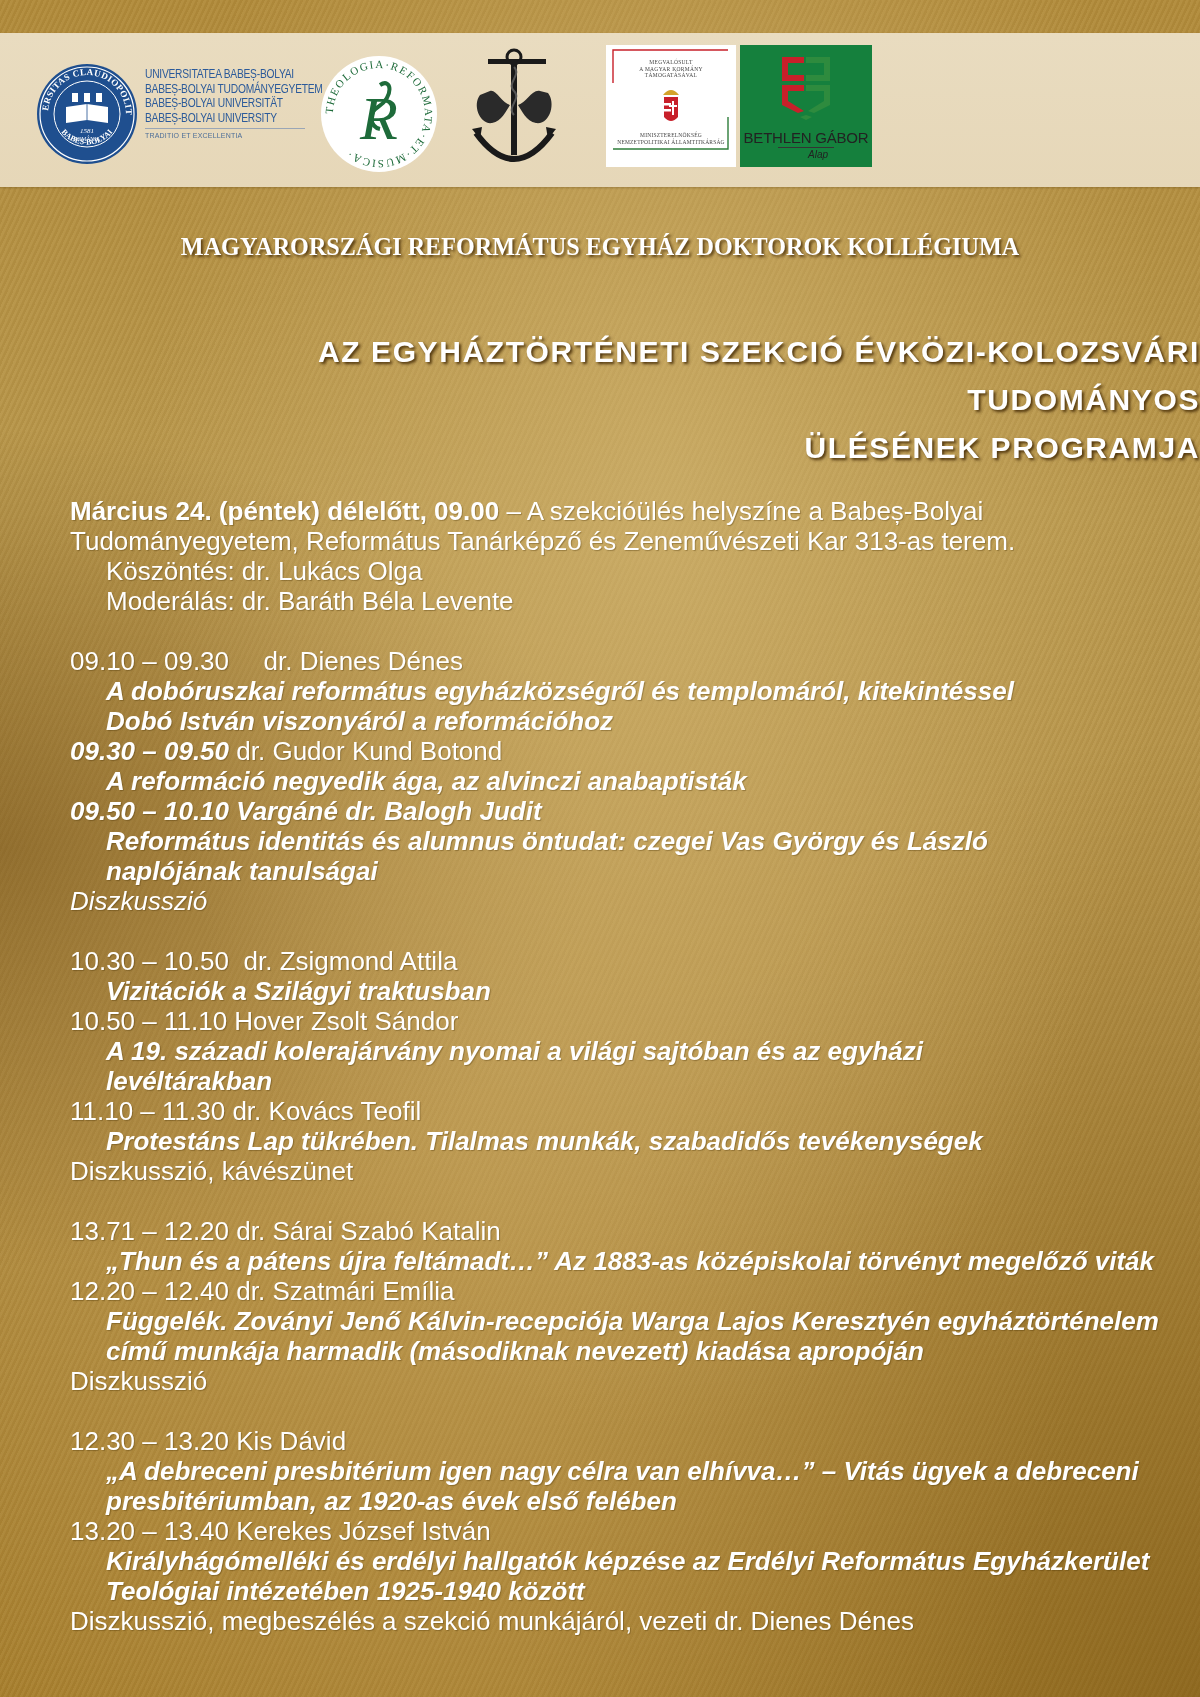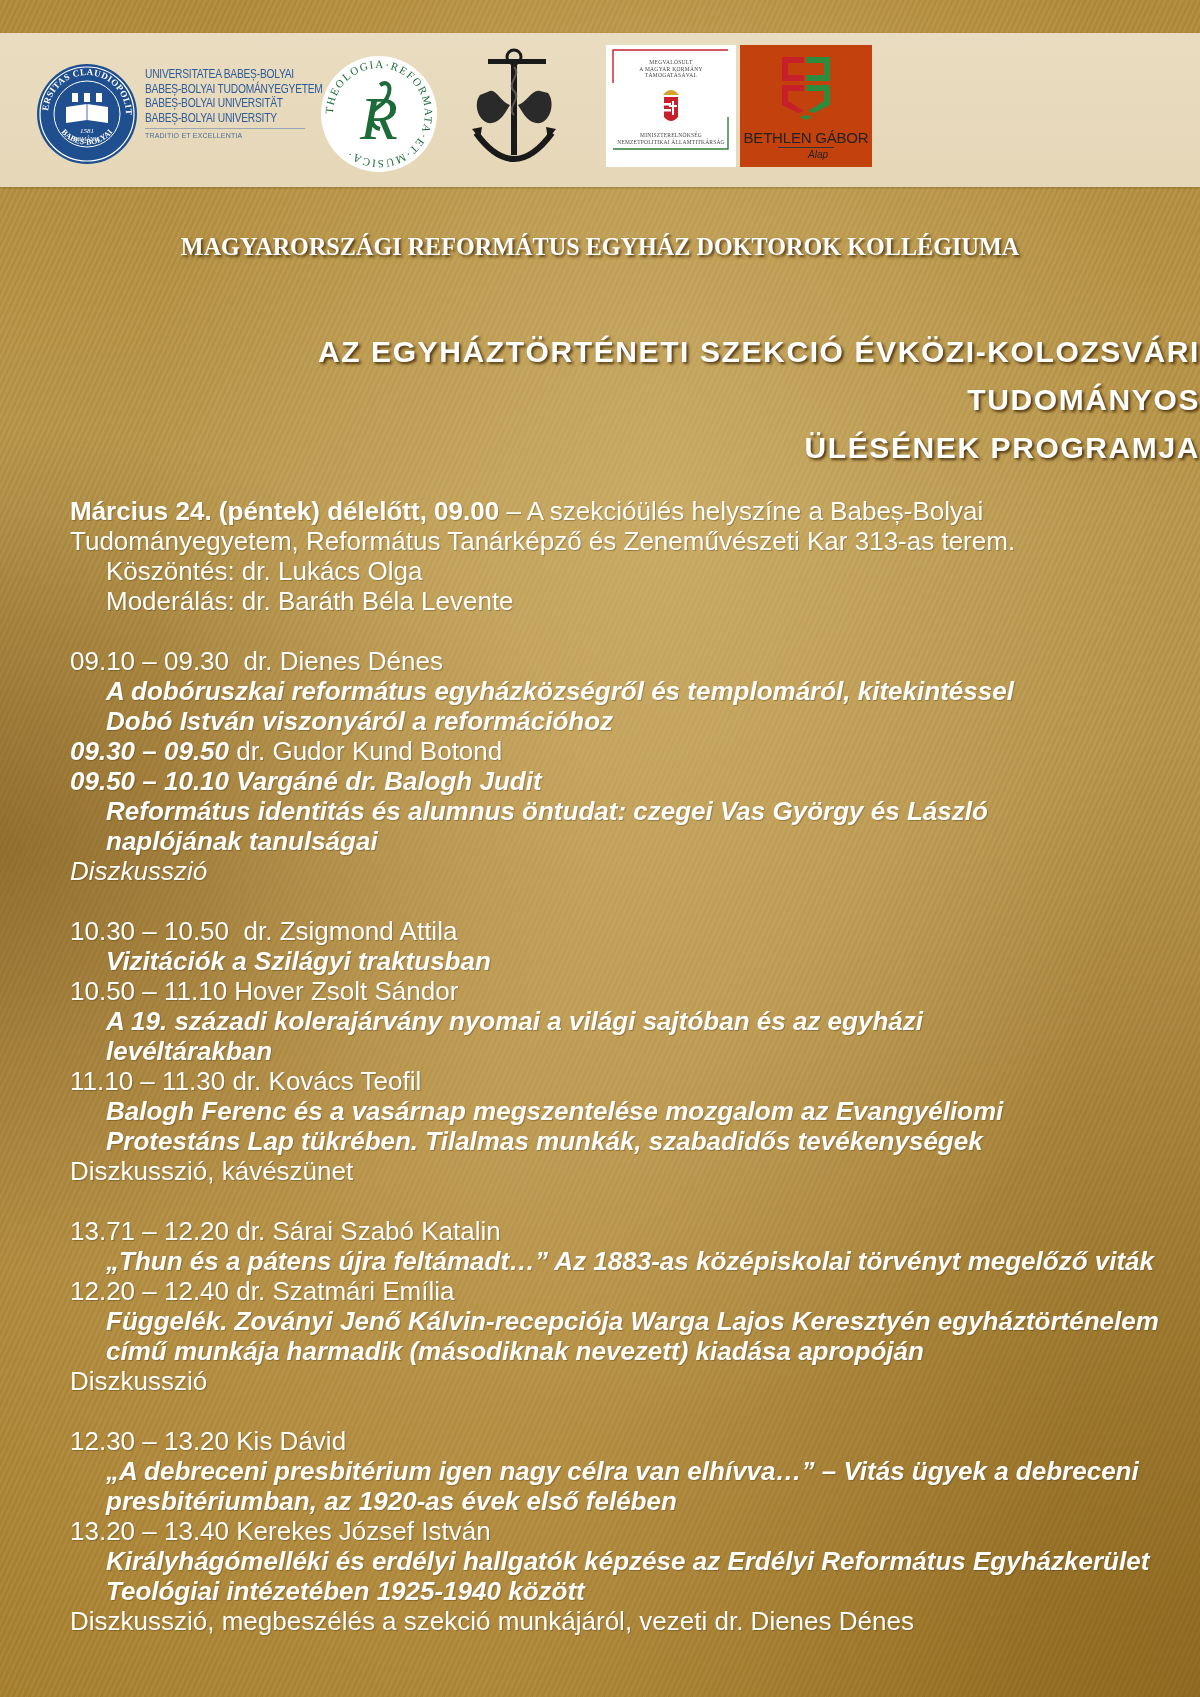--- a/index.html
+++ b/index.html
@@ -21,21 +21,21 @@
   }
   .logo { position: absolute; }
   .ubb-seal { left: 36px; top: 63px; width: 102px; height: 102px; }
   .ubb-text { left: 145px; top: 67px; width: 160px; color: #2b5a9a; }
   .ubb-text .ln { font-family: "Liberation Sans Narrow", "Liberation Sans", sans-serif; font-size: 12.5px; line-height: 14.5px; letter-spacing: -0.3px; transform: scaleX(0.82); transform-origin: left; white-space: nowrap; display:block; }
   .ubb-text .rule { border-top: 1px solid #9aa6b6; margin-top: 3px; width: 160px; }
   .ubb-text .motto { font-size: 7px; color: #4d6e98; margin-top: 3px; letter-spacing: 0.2px; white-space: nowrap; display:block; }
   .rm-seal { left: 320px; top: 55px; width: 118px; height: 118px; }
   .anchor { left: 466px; top: 45px; width: 96px; height: 128px; }
   .gov-box { left: 606px; top: 45px; width: 130px; height: 122px; background: #fff; }
-  .bg-box { left: 740px; top: 45px; width: 132px; height: 122px; background: #c2410c; }
+  .bg-box { left: 740px; top: 45px; width: 132px; height: 122px; background: #15803d; }
   .gov-box .caption1 { position:absolute; left:0; top:14px; width:130px; text-align:center; font-family:"Liberation Serif", serif; font-size:5.5px; line-height:6.5px; color:#444; letter-spacing:0.3px; }
   .gov-box .caption2 { position:absolute; left:0; top:87px; width:130px; text-align:center; font-family:"Liberation Serif", serif; font-size:5.5px; line-height:6.5px; color:#444; letter-spacing:0.2px; }
   .bg-box .name { position:absolute; left:0; top:84px; width:132px; text-align:center; font-size:15px; color:#222; letter-spacing:-0.2px; }
   .bg-box .sub { position:absolute; left:0; top:104px; width:156px; text-align:center; font-size:10px; font-style:italic; color:#222; }
   .bg-box .sep { position:absolute; left:38px; top:102px; width:56px; border-top:1px solid #333; }
 
   .org-title {
     position: absolute; left: 0; top: 232px; width: 1200px; text-align: center;
     font-family: "Liberation Serif", serif; font-weight: bold; font-size: 26px;
     color: #fff; letter-spacing: 0px;
@@ -175,38 +175,38 @@
 <div class="program">
   <div>
     <span class="line"><span class="b">Március 24. (péntek) délelőtt, 09.00</span><span> – A szekcióülés helyszíne a Babeș-Bolyai</span></span>
     <span class="line">Tudományegyetem, Református Tanárképző és Zeneművészeti Kar 313-as terem.</span>
     <span class="line indent">Köszöntés: dr. Lukács Olga</span>
     <span class="line indent">Moderálás: dr. Baráth Béla Levente</span>
   </div>
   <div id="sessions">
       <div class="gap"></div>
       <div>
-        <span class="line"><span>09.10 – 09.30</span><span style="white-space: pre;">  dr. Dienes Dénes</span></span>
+        <span class="line"><span>09.10 – 09.30</span><span style="white-space: pre; padding-left: 20px;">  dr. Dienes Dénes</span></span>
         <span class="line indent bi">A dobóruszkai református egyházközségről és templomáról, kitekintéssel</span>
         <span class="line indent bi">Dobó István viszonyáról a reformációhoz</span>
         <span class="line"><span class="bi">09.30 – 09.50</span><span style="white-space: pre;"> dr. Gudor Kund Botond</span></span>
+        <span class="line indent bi">A reformáció negyedik ága, az alvinczi anabaptisták</span>
         <span class="line"><span class="bi">09.50 – 10.10</span><span class="bi" style="white-space: pre;"> Vargáné dr. Balogh Judit</span></span>
         <span class="line indent bi">Református identitás és alumnus öntudat: czegei Vas György és László</span>
         <span class="line indent bi">naplójának tanulságai</span>
         <span class="line i">Diszkusszió</span>
       </div>
       <div class="gap"></div>
       <div>
         <span class="line"><span>10.30 – 10.50</span><span style="white-space: pre;">  dr. Zsigmond Attila</span></span>
         <span class="line indent bi">Vizitációk a Szilágyi traktusban</span>
         <span class="line"><span>10.50 – 11.10</span><span style="white-space: pre;"> Hover Zsolt Sándor</span></span>
         <span class="line indent bi">A 19. századi kolerajárvány nyomai a világi sajtóban és az egyházi</span>
         <span class="line indent bi">levéltárakban</span>
         <span class="line"><span>11.10 – 11.30</span><span style="white-space: pre;"> dr. Kovács Teofil</span></span>
-        <span class="line indent bi">Balogh Ferenc és a vasárnap megszentelése mozgalom az Evangyéliomi</span>
         <span class="line indent bi">Protestáns Lap tükrében. Tilalmas munkák, szabadidős tevékenységek</span>
         <span class="line">Diszkusszió, kávészünet</span>
       </div>
       <div class="gap"></div>
       <div>
         <span class="line"><span>13.71 – 12.20</span><span style="white-space: pre;"> dr. Sárai Szabó Katalin</span></span>
         <span class="line indent bi">„Thun és a pátens újra feltámadt…” Az 1883-as középiskolai törvényt megelőző viták</span>
         <span class="line"><span>12.20 – 12.40</span><span style="white-space: pre; margin-top: 48px;"> dr. Szatmári Emília</span></span>
         <span class="line indent bi">Függelék. Zoványi Jenő Kálvin-recepciója Warga Lajos Keresztyén egyháztörténelem</span>
         <span class="line indent bi">című munkája harmadik (másodiknak nevezett) kiadása apropóján</span>

